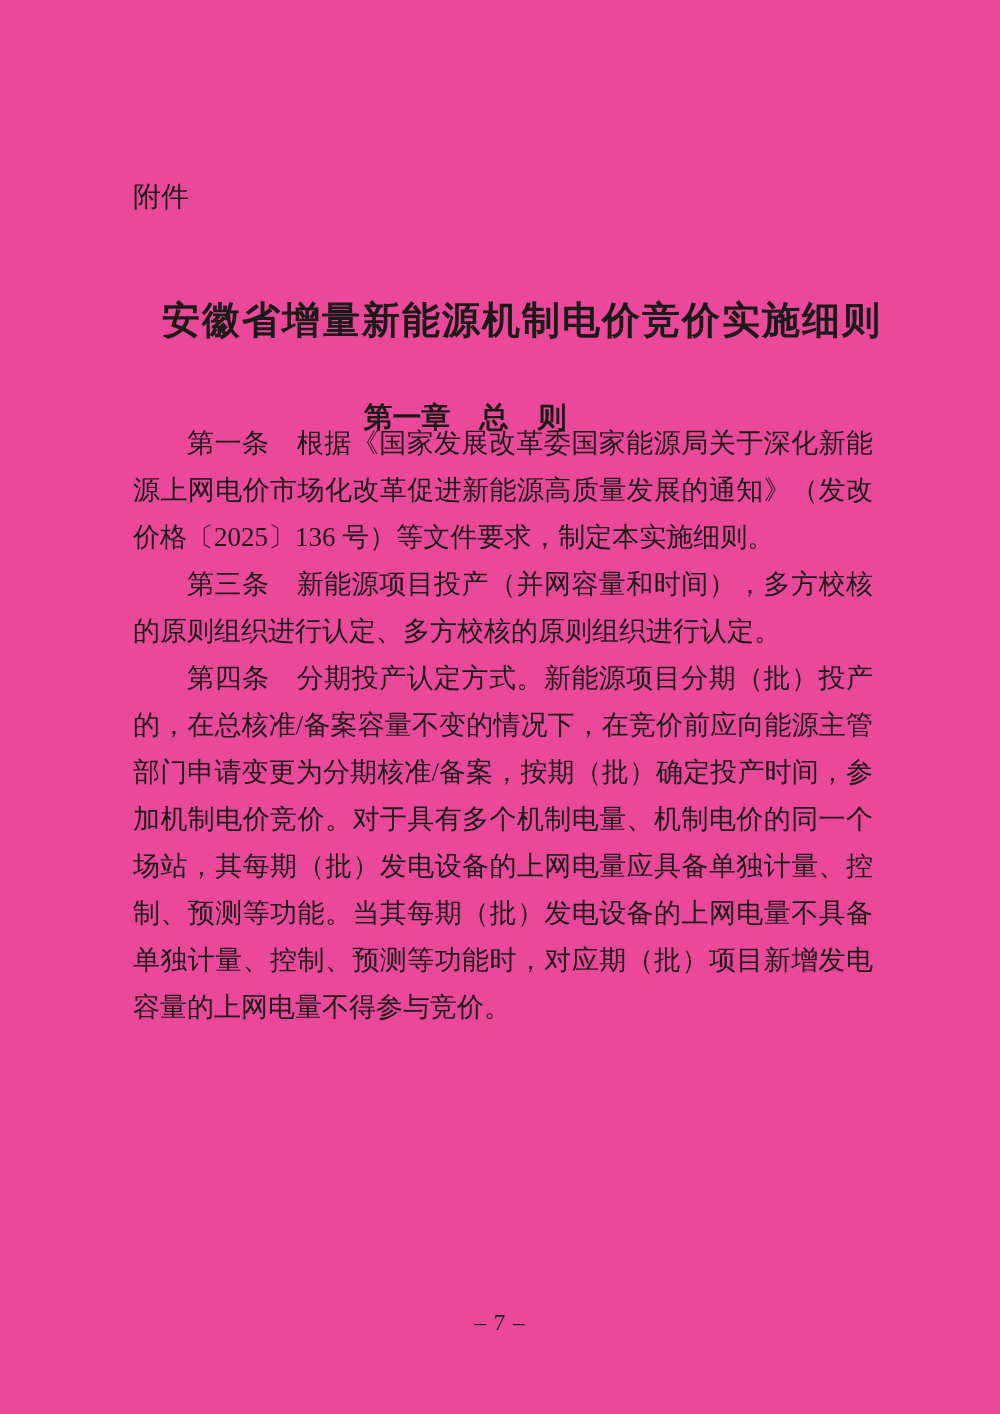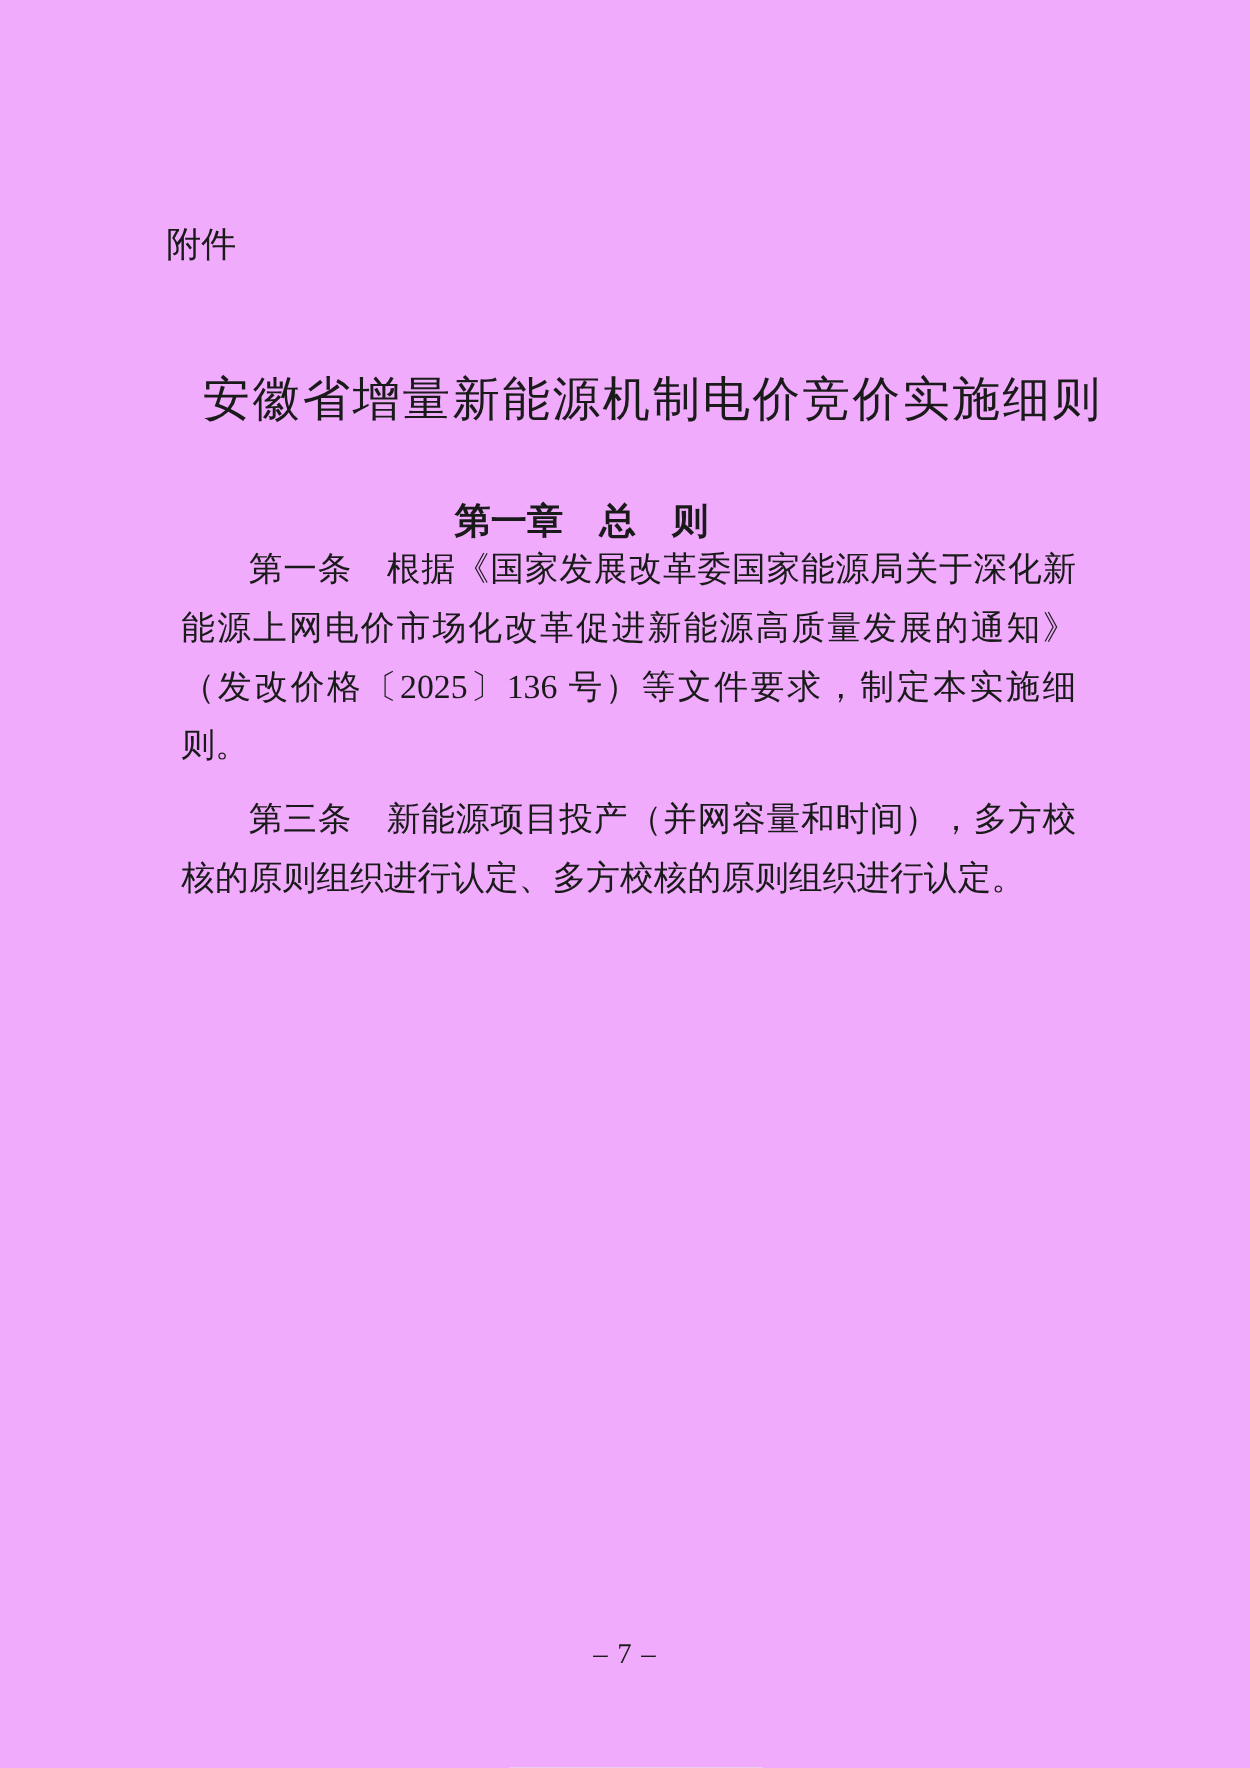--- a/index.html
+++ b/index.html
@@ -5,40 +5,40 @@
   html, body {
     margin: 0;
     padding: 0;
     background: #e8e8e8;
   }
   .page {
     position: relative;
     width: 1000px;
     height: 1414px;
     margin: 0 auto;
-    background: #f0abfc;
+    background: #ec4899;
     color: #1a1a1a;
     font-family: "Liberation Serif", "DejaVu Serif", serif;
     overflow: hidden;
   }
   .attachment-label {
     position: absolute;
     left: 133px;
     top: 180px;
     font-size: 28px;
     line-height: 34px;
   }
   .doc-title {
     position: absolute;
     left: 0;
     right: 0;
     top: 270px;
     text-align: center;
     font-size: 38px;
-    font-weight: 400;
+    font-weight: 700;
     letter-spacing: 2px;
     line-height: 50px;
     white-space: nowrap;
     margin-left: 44px;
   }
   .chapter-heading {
     position: absolute;
     left: 0;
     right: 0;
     top: 375px;
@@ -49,21 +49,21 @@
     transform: translateX(-35px);
     white-space: pre;
   }
   .doc-body {
     position: absolute;
     left: 133px;
     top: 420px;
     width: 740px;
   }
   .doc-body p {
-    margin: 12px;
+    margin: 0;
     font-size: 27px;
     line-height: 47px;
     text-align: justify;
     text-align-last: left;
     text-indent: 54px;
     word-break: break-all;
     white-space: pre-wrap;
   }
   .page-number {
     position: absolute;
@@ -83,17 +83,18 @@
 
   <div class="attachment-label">附件</div>
 
   <h1 class="doc-title">安徽省增量新能源机制电价竞价实施细则</h1>
 
   <h2 class="chapter-heading">第一章　总　则</h2>
 
   <div class="doc-body">
     <p>第一条　根据《国家发展改革委国家能源局关于深化新能源上网电价市场化改革促进新能源高质量发展的通知》（发改价格〔2025〕136 号）等文件要求，制定本实施细则。</p>
     <p>第三条　新能源项目投产（并网容量和时间），多方校核的原则组织进行认定、多方校核的原则组织进行认定。</p>
+    <p>第四条　分期投产认定方式。新能源项目分期（批）投产的，在总核准/备案容量不变的情况下，在竞价前应向能源主管部门申请变更为分期核准/备案，按期（批）确定投产时间，参加机制电价竞价。对于具有多个机制电量、机制电价的同一个场站，其每期（批）发电设备的上网电量应具备单独计量、控制、预测等功能。当其每期（批）发电设备的上网电量不具备单独计量、控制、预测等功能时，对应期（批）项目新增发电容量的上网电量不得参与竞价。</p>
   </div>
 
   <div class="page-number">– 7 –</div>
 
 </div>
 
 </body></html>

